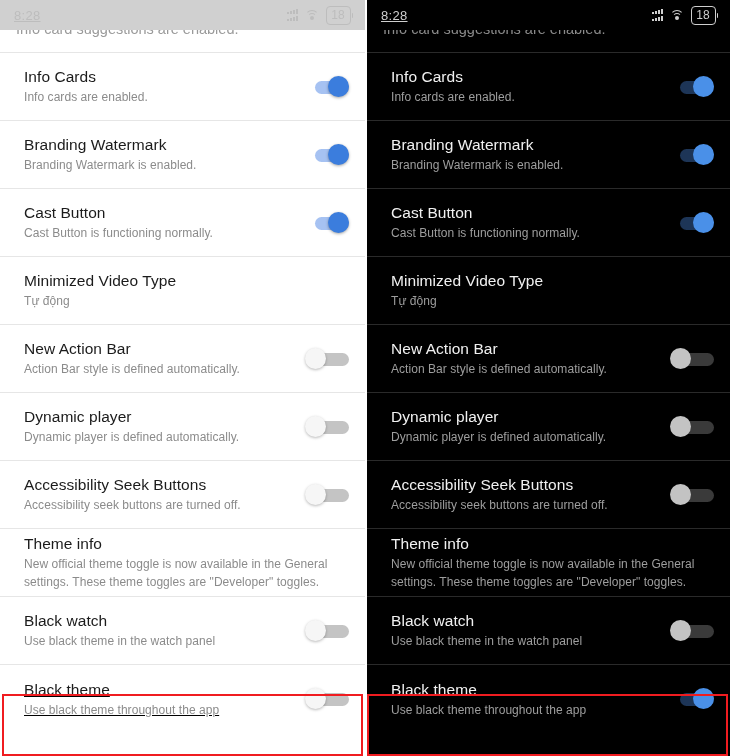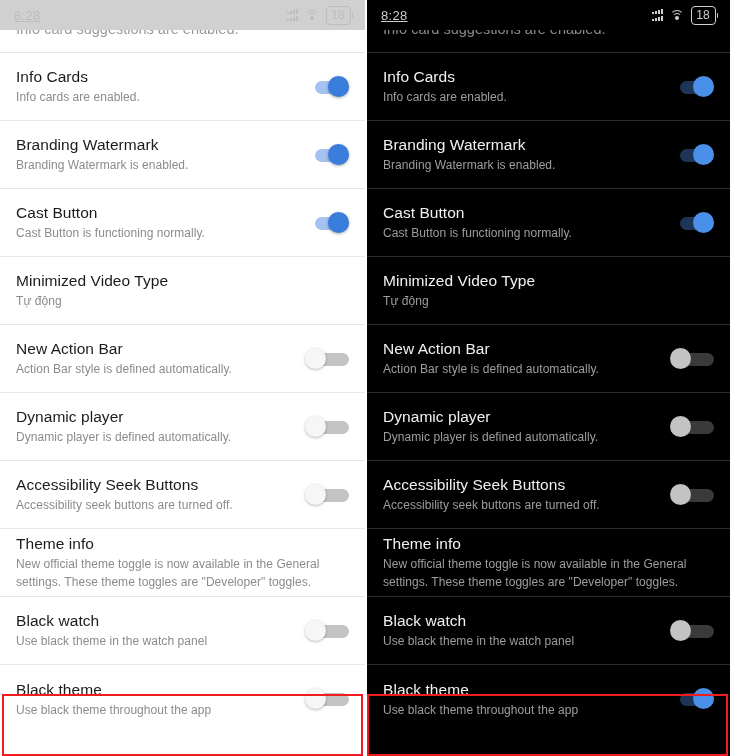--- a/index.html
+++ b/index.html
@@ -67,22 +67,22 @@
   .panel.dark  .cutoff { background:#000000; color:#8a8a8a; }
 
   
   .list { position:relative; }
   .row {
     position:relative; display:flex; align-items:center;
     padding:0 16px; min-height:68px;
   }
   .panel.light .row { border-top:1px solid #e6e6e6; background:#ffffff; }
   .panel.dark  .row { border-top:1px solid #2a2a2a; background:#000000; }
-  .row.tall { min-height:69px; }
-  .row-text { flex:1; padding-right:10px; }
+  .row.tall { min-height:69px;text-decoration:underline; }
+  .row-text { flex:1; padding-right:10px;margin-left:8px; }
   .row-title { font-size:15.5px; line-height:20px; letter-spacing:.05px; }
   .row-sub   { font-size:12px; line-height:18px; margin-top:1px;
                letter-spacing:.05px; }
   .panel.light .row-title { color:#1b1b1b; }
   .panel.light .row-sub   { color:#8b8b8b; }
   .panel.dark  .row-title { color:#f1f1f1; }
   .panel.dark  .row-sub   { color:#9e9e9e; }
 
   
   .switch { position:relative; width:44px; height:26px; flex:0 0 44px; }

